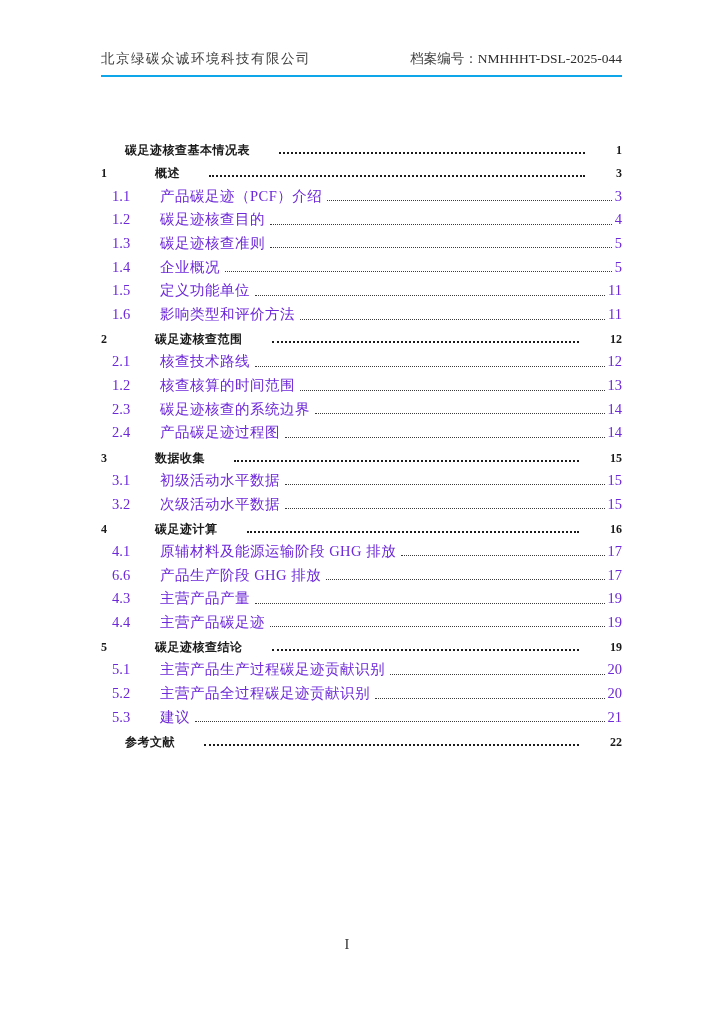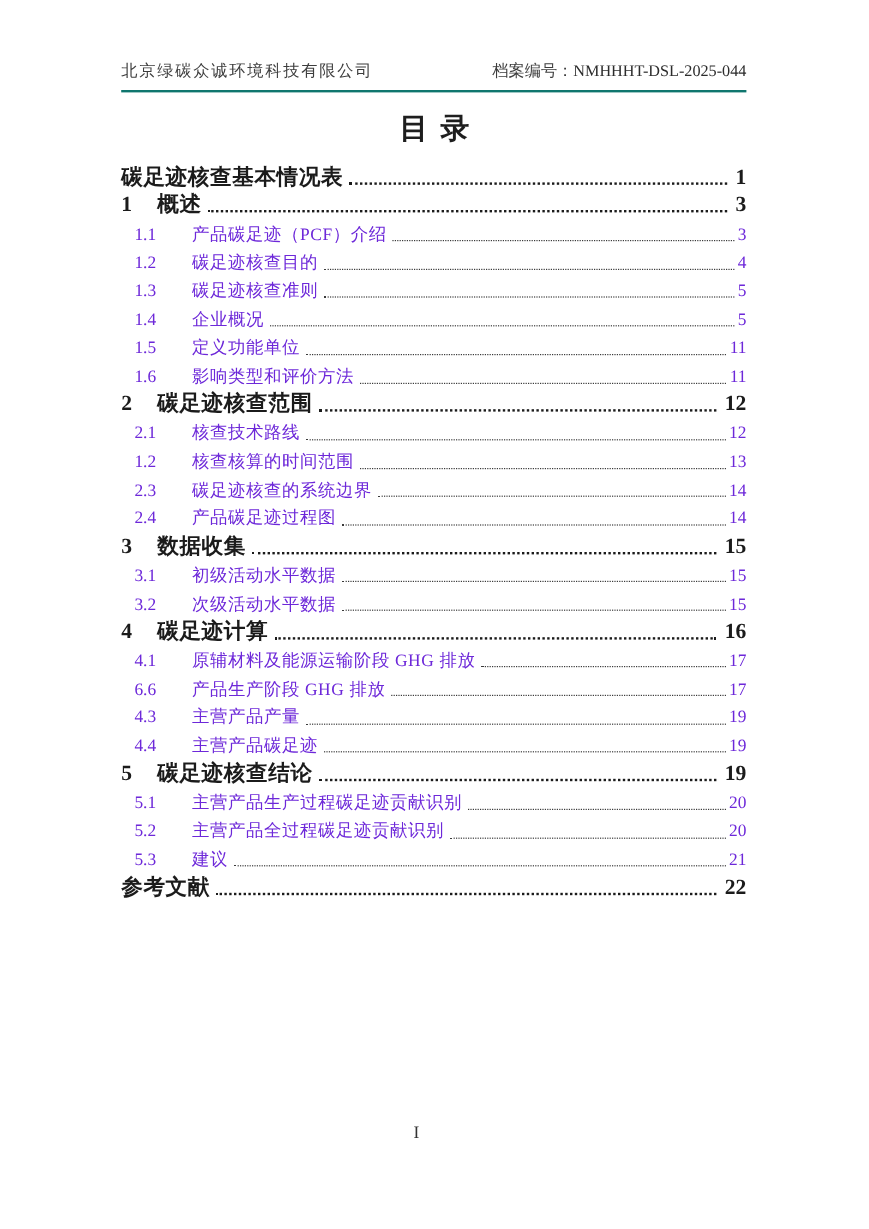--- a/index.html
+++ b/index.html
@@ -11,21 +11,21 @@
     color:#262626;
     overflow:hidden;
   }
 
   
   .header {
     position:absolute;
     top:50px; left:101px; width:521px;
     display:flex; justify-content:space-between; align-items:flex-end;
     padding-bottom:7px;
-    border-bottom:2px solid #0f766e;
+    border-bottom:2px solid #0ea5e9;
     font-size:13.5px;
     color:#3d3d3d;
   }
   .company { letter-spacing:1.5px; }
   .file-no  { white-space:nowrap; }
   .file-no .code { font-weight:normal; color:#2c2c2c;margin-top:20px; }
 
   
   .doc-title {
     position:absolute;
@@ -44,21 +44,21 @@
   .toc-row {
     display:flex; align-items:flex-end;
     height:23.7px;
     line-height:1;
   }
   .toc-row .num   { flex:none; }
   .toc-row .title { flex:none; white-space:nowrap; letter-spacing:0.5px; }
   .toc-row .dots  { flex:1 1 auto; min-width:8px; }
   .toc-row .pagenum { flex:none; text-align:right; }
 
-  .lvl1 { font-weight:bold; font-size:18px; color:#1b1b1b; }
+  .lvl1 { font-weight:bold; font-size:12px; color:#1b1b1b;gap:24px; }
   .lvl1 .num { width:30px; }
   .lvl1 .num.empty { width:0; }
   .lvl1 .dots {
     border-bottom:2.6px dotted #1b1b1b;
     margin:0 7px 2px 5px;
   }
 
   .lvl2 { font-size:14.5px; color:#6d28d9; padding-left:11px; }
   .lvl2 .num { width:48px; }
   .lvl2 .dots {
@@ -80,21 +80,20 @@
 
 <div class="page">
 
   <div class="header">
     <span class="company">北京绿碳众诚环境科技有限公司</span>
     <span class="file-no">
       <span>档案编号：</span><span class="code">NMHHHT-DSL-2025-044</span>
     </span>
   </div>
 
-  <div class="doc-title">目录</div>
 
   <div class="toc">
       <div class="toc-row lvl1">
       <span class="num empty"></span>
       <span class="title">碳足迹核查基本情况表</span>
       <span class="dots"></span>
       <span class="pagenum">1</span>
     </div>
       <div class="toc-row lvl1">
       <span class="num">1</span>

